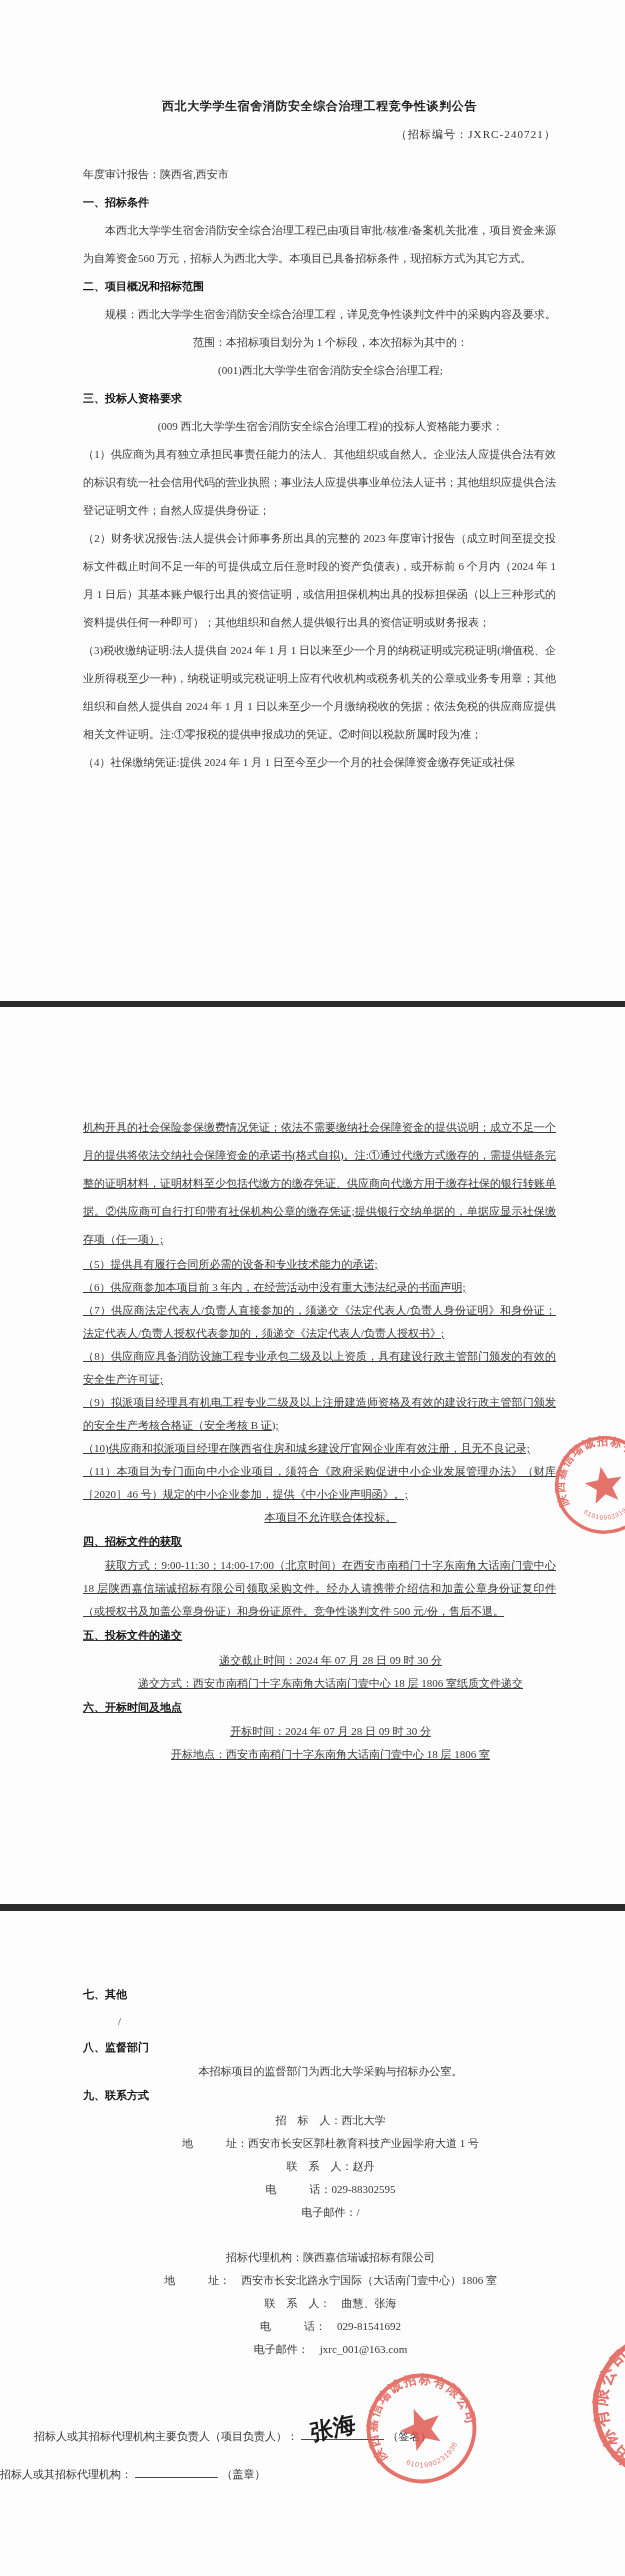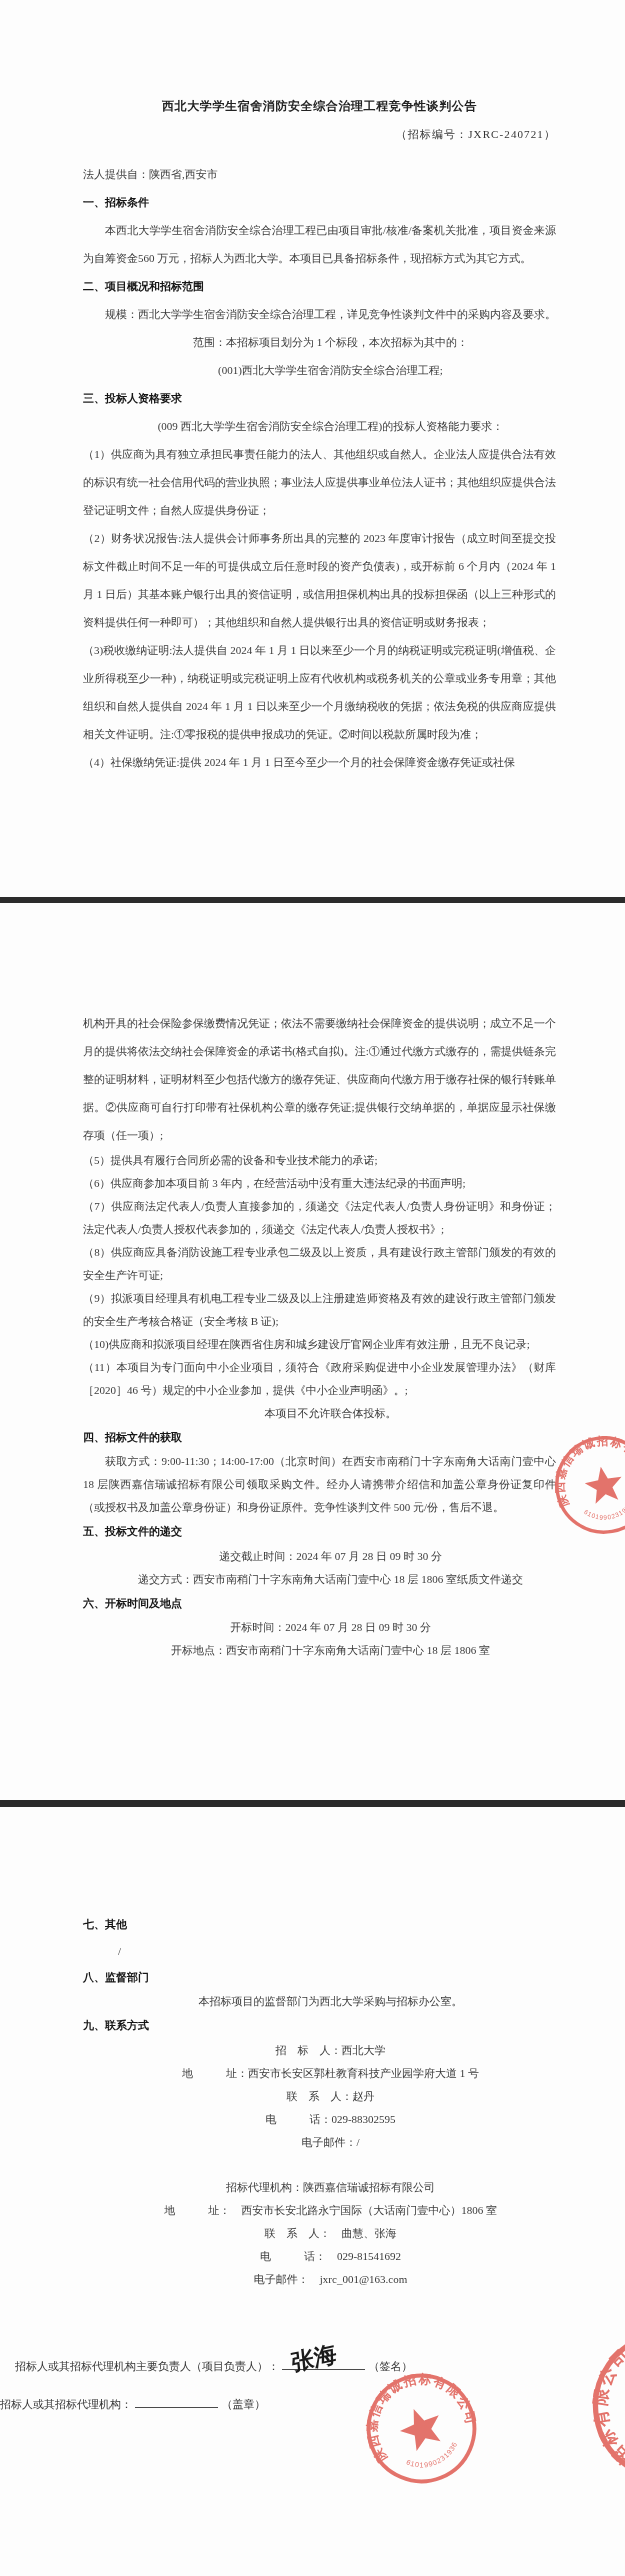--- a/index.html
+++ b/index.html
@@ -2,48 +2,48 @@
 <html style="font-size:8.8px"><head>
 <meta charset="utf-8">
 <style>
   html,body { margin:0; padding:0; background:#ffffff; }
   .document {
     position:relative; width:625px; height:2576px; overflow:hidden;
     background:#fdfdfd; color:#3a3a3a;
     font-family:"Liberation Serif","DejaVu Serif",serif;
   }
   .page { position:relative; width:100%; overflow:hidden; }
-  .page-1 { height:897px; }
-  .page-2 { height:897px; }
+  .page-1 { height:1001px; }
+  .page-2 { height:897px;text-decoration:underline; }
   .page-3 { height:769px; }
   .page-break { width:100%; height:6px; background:var(--band,#2b2b2b); }
   .page-break.pb2 { height:6.6px; }
   .inner { padding:0 69px 0 83px; }
   .page-1 .inner { padding-top:95px; }
   .page-2 .inner { padding-top:106px; }
-  .page-3 .inner { padding-top:105px; }
+  .page-3 .inner { padding-top:71px; }
 
   .b-title { text-align:center; font-size:12px; font-weight:600; color:#232323;
              letter-spacing:0.6px; line-height:22px; margin-bottom:6.6px; }
   .b-subtitle { text-align:right; font-size:11px; color:#333; letter-spacing:1.1px;
              line-height:20px; margin-bottom:16.6px; }
   .b-heading { font-family:"Liberation Sans","DejaVu Sans",sans-serif; font-weight:700;
              font-size:11px; color:#161616; line-height:28px; }
   .page-2 .b-heading, .page-3 .b-heading { line-height:25.4px; }
   .b-para, .b-plain, .b-item, .b-iline, .b-slash {
              font-size:11px; line-height:28px; text-align:justify; }
   .b-para { text-indent:2em; }
   .b-iline { padding-left:22px; text-align:center; }
   .b-slash { padding-left:35px; text-align:left; }
   .page-2 .b-item, .page-2 .b-iline, .page-2 .b-para, .page-3 .b-iline { line-height:23px; }
   .page-2 .b-plain { line-height:28px; }
   .b-spacer-lg { height:22px; }
 
   .sig-row { font-size:11px; color:#333; text-align:left; white-space:nowrap; }
-  .sig-row-1 { margin-top:65px; margin-left:15px; }
+  .sig-row-1 { margin-top:65px; margin-left:34px; }
   .sig-row-2 { margin-top:20px; }
   .sig-line { display:inline-block; width:83px; height:13.3px; margin:0 3.3px;
               border-bottom:1.1px solid #4a4a4a; vertical-align:baseline; position:relative; }
   .sig-handwriting { position:absolute; left:8.8px; bottom:-4.4px; font-size:23px; font-weight:bold;
               transform:rotate(-12deg) skewX(-6deg); color:#1b1b1b;
               font-family:"DejaVu Sans",sans-serif; }
 
   .stamp { position:absolute; pointer-events:none; }
   .stamp svg { display:block; width:100%; height:100%; }
   .stamp-main   { left:361px; top:2368px; width:121px; height:121px; transform:rotate(-22deg); }
@@ -52,21 +52,21 @@
 </style>
 </head>
 <body>
 
 <div class="document" style="background: rgb(253, 253, 253);">
 
   <div class="page page-1">
     <div class="inner">
         <div class="b-title">西北大学学生宿舍消防安全综合治理工程竞争性谈判公告</div>
         <div class="b-subtitle">（招标编号：JXRC-240721）</div>
-        <div class="b-plain">法人提供自：陕西省,西安市</div>
+        <div class="b-plain">年度审计报告：陕西省,西安市</div>
         <div class="b-heading">一、招标条件</div>
         <div class="b-para">本西北大学学生宿舍消防安全综合治理工程已由项目审批/核准/备案机关批准，项目资金来源为自筹资金560 万元，招标人为西北大学。本项目已具备招标条件，现招标方式为其它方式。</div>
         <div class="b-heading">二、项目概况和招标范围</div>
         <div class="b-para">规模：西北大学学生宿舍消防安全综合治理工程，详见竞争性谈判文件中的采购内容及要求。</div>
         <div class="b-iline">范围：本招标项目划分为 1 个标段，本次招标为其中的：</div>
         <div class="b-iline">(001)西北大学学生宿舍消防安全综合治理工程;</div>
         <div class="b-heading">三、投标人资格要求</div>
         <div class="b-iline">(009 西北大学学生宿舍消防安全综合治理工程)的投标人资格能力要求：</div>
         <div class="b-item">（1）供应商为具有独立承担民事责任能力的法人、其他组织或自然人。企业法人应提供合法有效的标识有统一社会信用代码的营业执照；事业法人应提供事业单位法人证书；其他组织应提供合法登记证明文件；自然人应提供身份证；</div>
         <div class="b-item">（2）财务状况报告:法人提供会计师事务所出具的完整的 2023 年度审计报告（成立时间至提交投标文件截止时间不足一年的可提供成立后任意时段的资产负债表)，或开标前 6 个月内（2024 年 1 月 1 日后）其基本账户银行出具的资信证明，或信用担保机构出具的投标担保函（以上三种形式的资料提供任何一种即可）；其他组织和自然人提供银行出具的资信证明或财务报表；</div>

